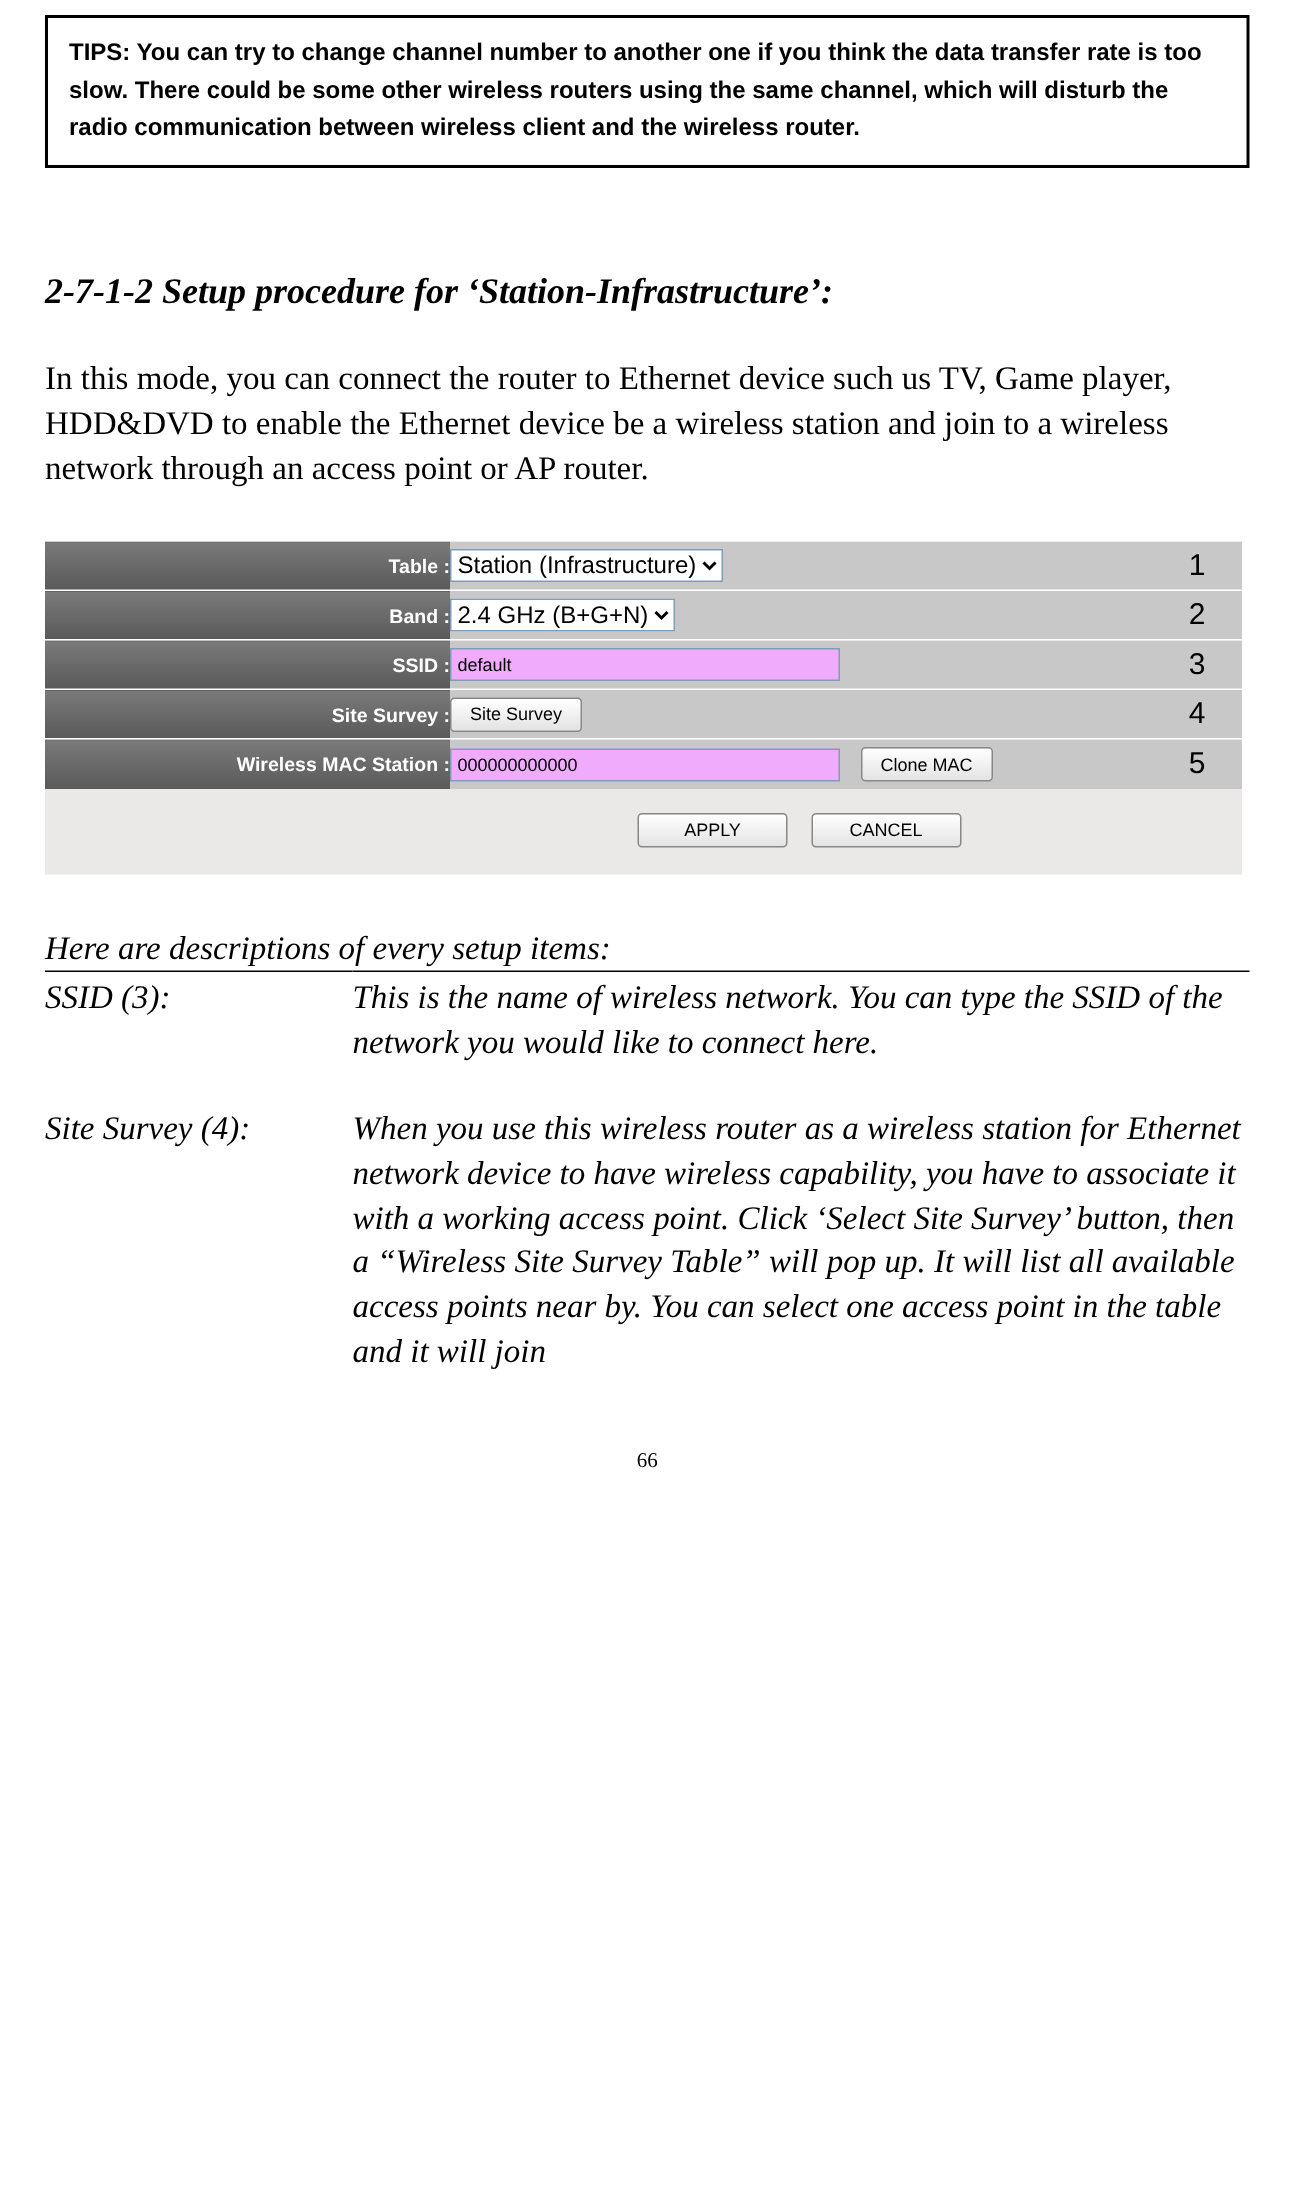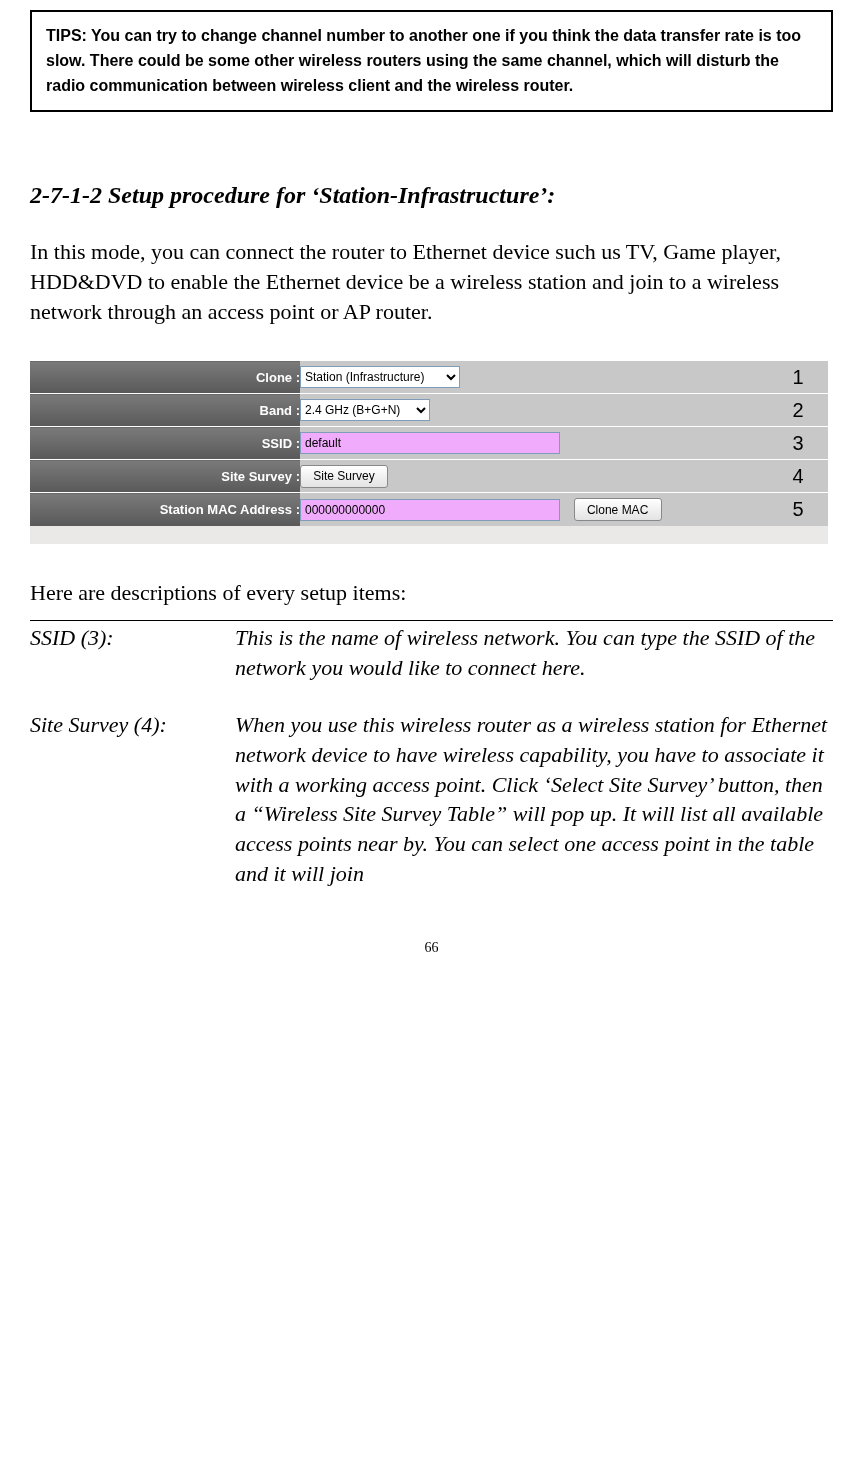--- a/index.html
+++ b/index.html
@@ -61,21 +61,21 @@
       background: #c8c8c8;
       text-align: center;
       font-family: Arial, Helvetica, sans-serif;
       font-size: 20px;
       color: #000;
       width: 60px;
       border-top: 1px solid #fff;
     }
     .panel select {
       font-family: Arial, sans-serif;
-      font-size: 12px;
+      font-size: 16px;
       height: 22px;
       min-width: 160px;
       border: 1px solid #7f9db9;
       background: #fff;
     }
     .panel input[type="text"] {
       font-family: Arial, sans-serif;
       font-size: 12px;
       height: 22px;
       padding: 1px 4px;
@@ -92,21 +92,21 @@
       border: 1px solid #888;
       border-radius: 3px;
       background: linear-gradient(to bottom, #ffffff 0%, #e3e3e3 100%);
       cursor: pointer;
     }
     .survey-btn { width: 88px; }
     .clone-btn  { width: 88px; margin-left: 10px; }
     .apply-btn  { width: 100px; margin-left: 395px; }
     .cancel-btn { width: 100px; margin-left: 12px; }
     .btn-row { padding-top: 16px; }
-    .desc-intro { margin-bottom: 14px; }
+    .desc-intro { margin-bottom: 2px; font-style: italic; }
     .desc-table {
       width: 100%;
       border-top: 1.5px solid #000;
       border-collapse: collapse;
     }
     .desc-table td {
       vertical-align: top;
       font-style: italic;
       line-height: 1.35;
       padding-top: 2px;
@@ -126,21 +126,21 @@
 <div class="tips-box">TIPS: You can try to change channel number to another one if you think the data transfer rate is too slow. There could be some other wireless routers using the same channel, which will disturb the radio communication between wireless client and the wireless router.</div>
 
 <div class="section-title">2-7-1-2 Setup procedure for ‘Station-Infrastructure’:</div>
 
 <p class="intro">In this mode, you can connect the router to Ethernet device such us TV, Game player, HDD&amp;DVD to enable the Ethernet device be a wireless station and join to a wireless network through an access point or AP router.</p>
 
 <div class="panel">
   <table class="panel-table">
     <tbody>
         <tr class="panel-row">
-      <td class="lbl-cell">Clone :</td>
+      <td class="lbl-cell">Table :</td>
       <td class="val-cell">
         <select>
           <option>Station (Infrastructure)</option>
         </select>
       </td>
       <td class="ann-cell">1</td>
     </tr>
     <tr class="panel-row">
       <td class="lbl-cell">Band :</td>
       <td class="val-cell">
@@ -158,29 +158,33 @@
       <td class="ann-cell">3</td>
     </tr>
     <tr class="panel-row">
       <td class="lbl-cell">Site Survey :</td>
       <td class="val-cell">
         <button class="survey-btn">Site Survey</button>
       </td>
       <td class="ann-cell">4</td>
     </tr>
     <tr class="panel-row">
-      <td class="lbl-cell">Station MAC Address :</td>
+      <td class="lbl-cell">Wireless MAC Station :</td>
       <td class="val-cell">
         <input type="text" style="width: 260px;" value="000000000000">
         <button class="clone-btn">Clone MAC</button>
       </td>
       <td class="ann-cell">5</td>
     </tr>
   </tbody>
     </table>
+  <div class="btn-row">
+    <button class="apply-btn">APPLY</button>
+    <button class="cancel-btn">CANCEL</button>
+  </div>
 </div>
 
 <p class="desc-intro">Here are descriptions of every setup items:</p>
 
 <table class="desc-table">
   <tbody>
   <tr>
     <td class="desc-label">SSID (3):</td>
     <td>This is the name of wireless network. You can type the SSID of the network you would like to connect here.</td>
   </tr>

